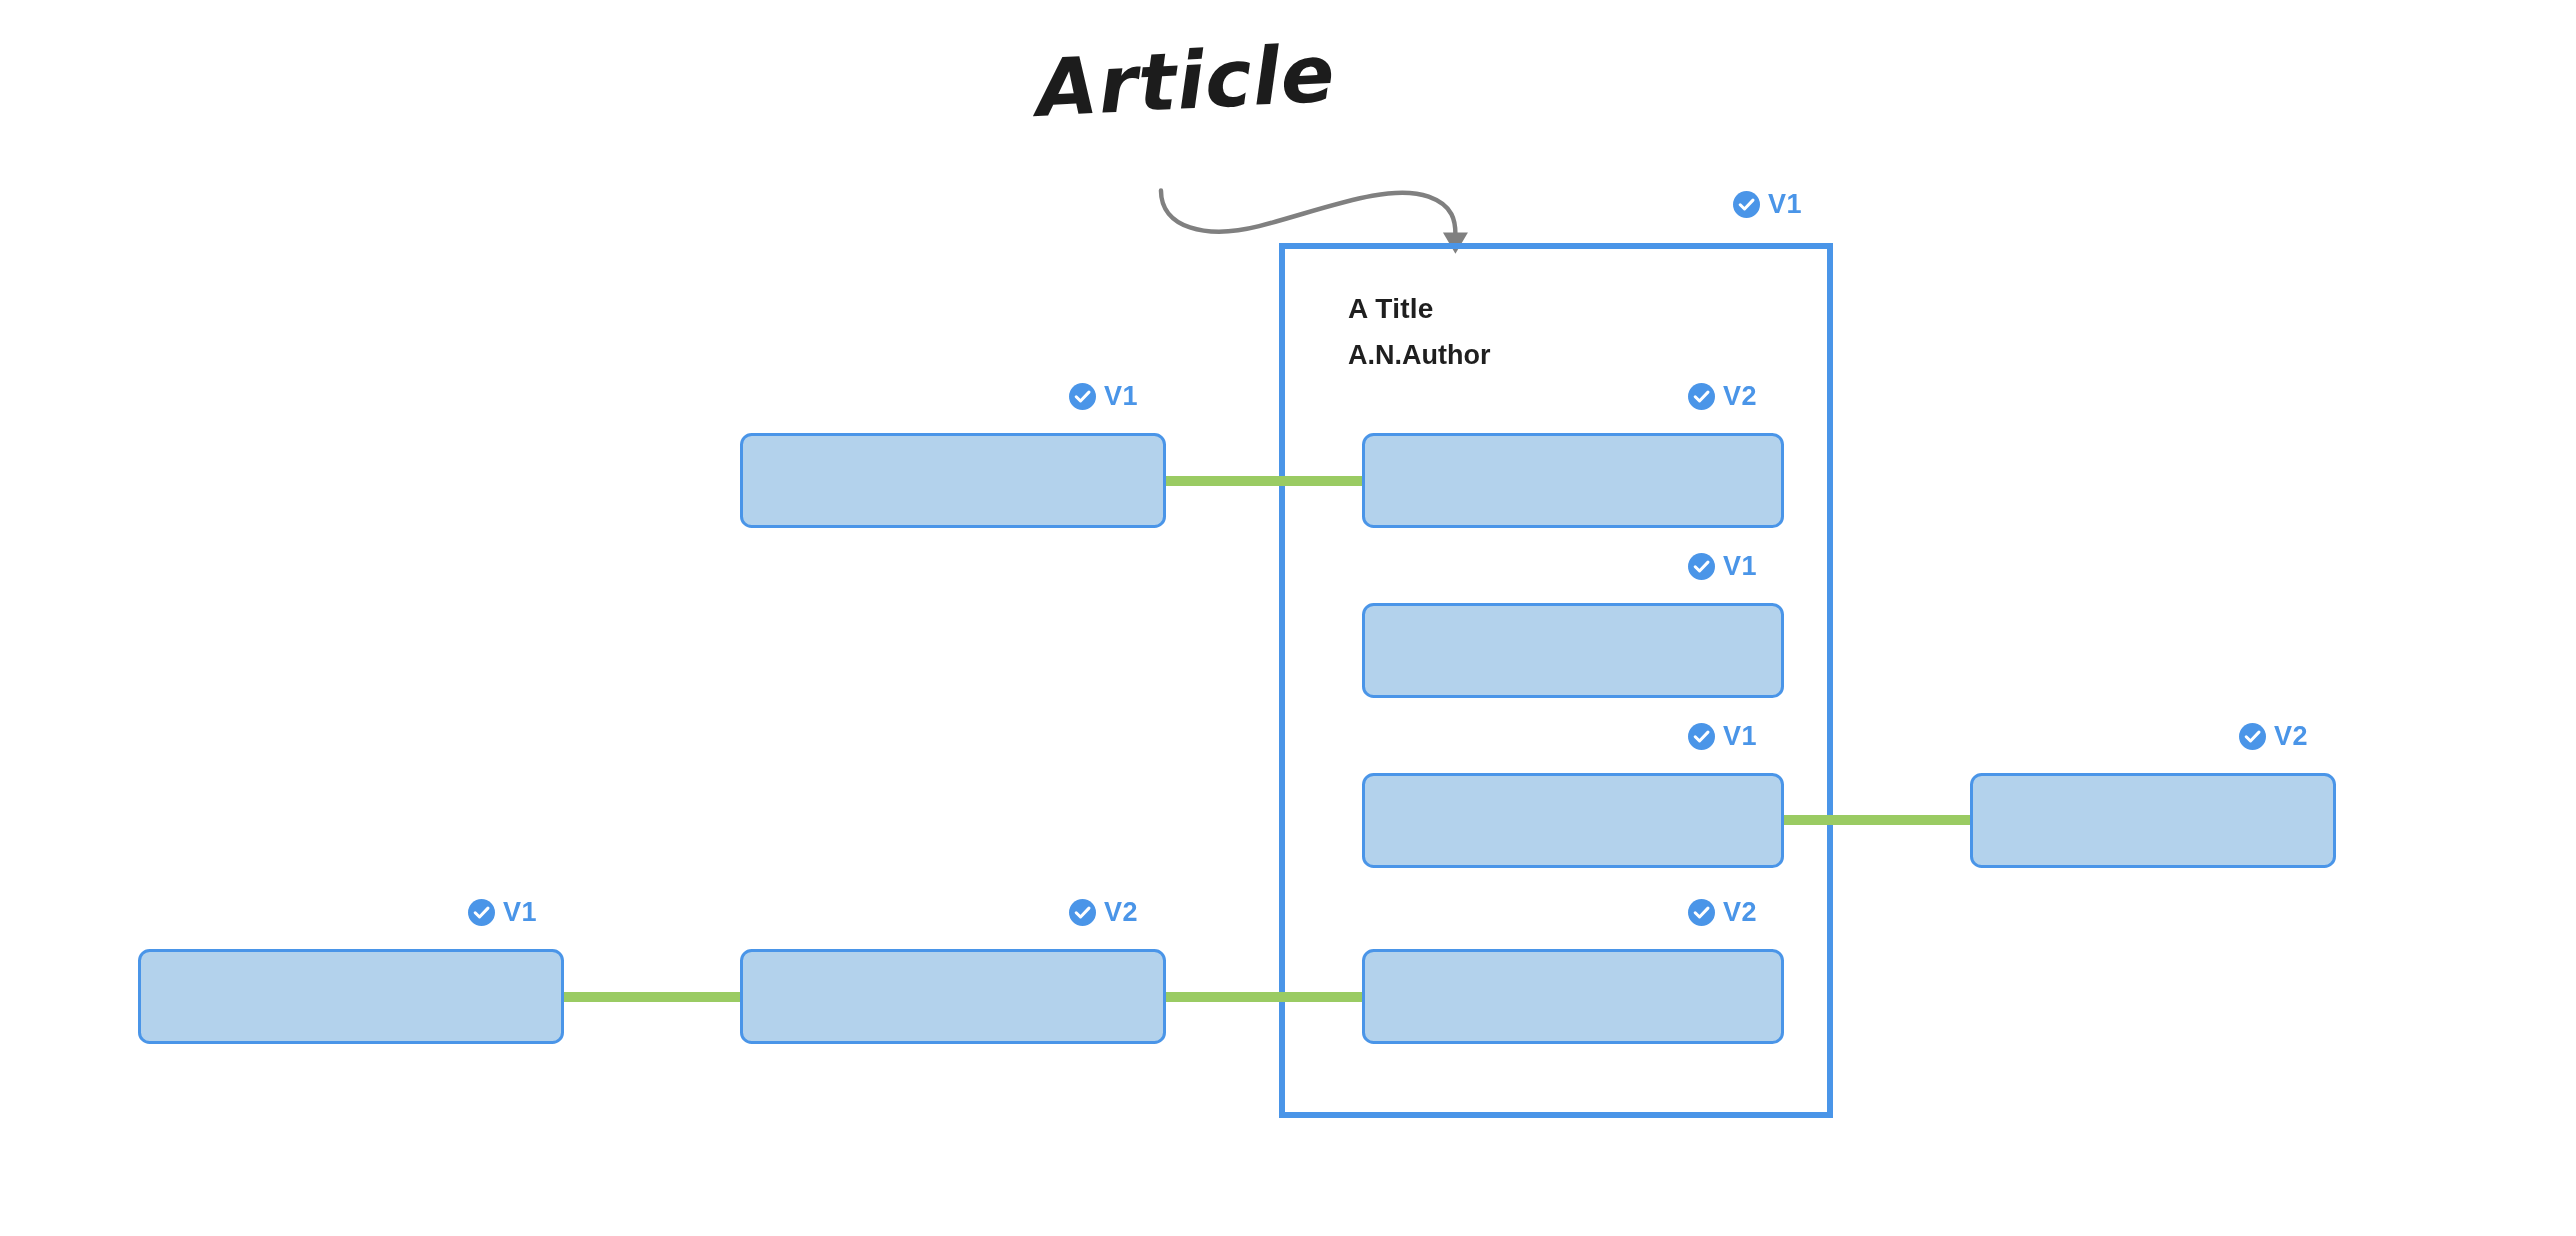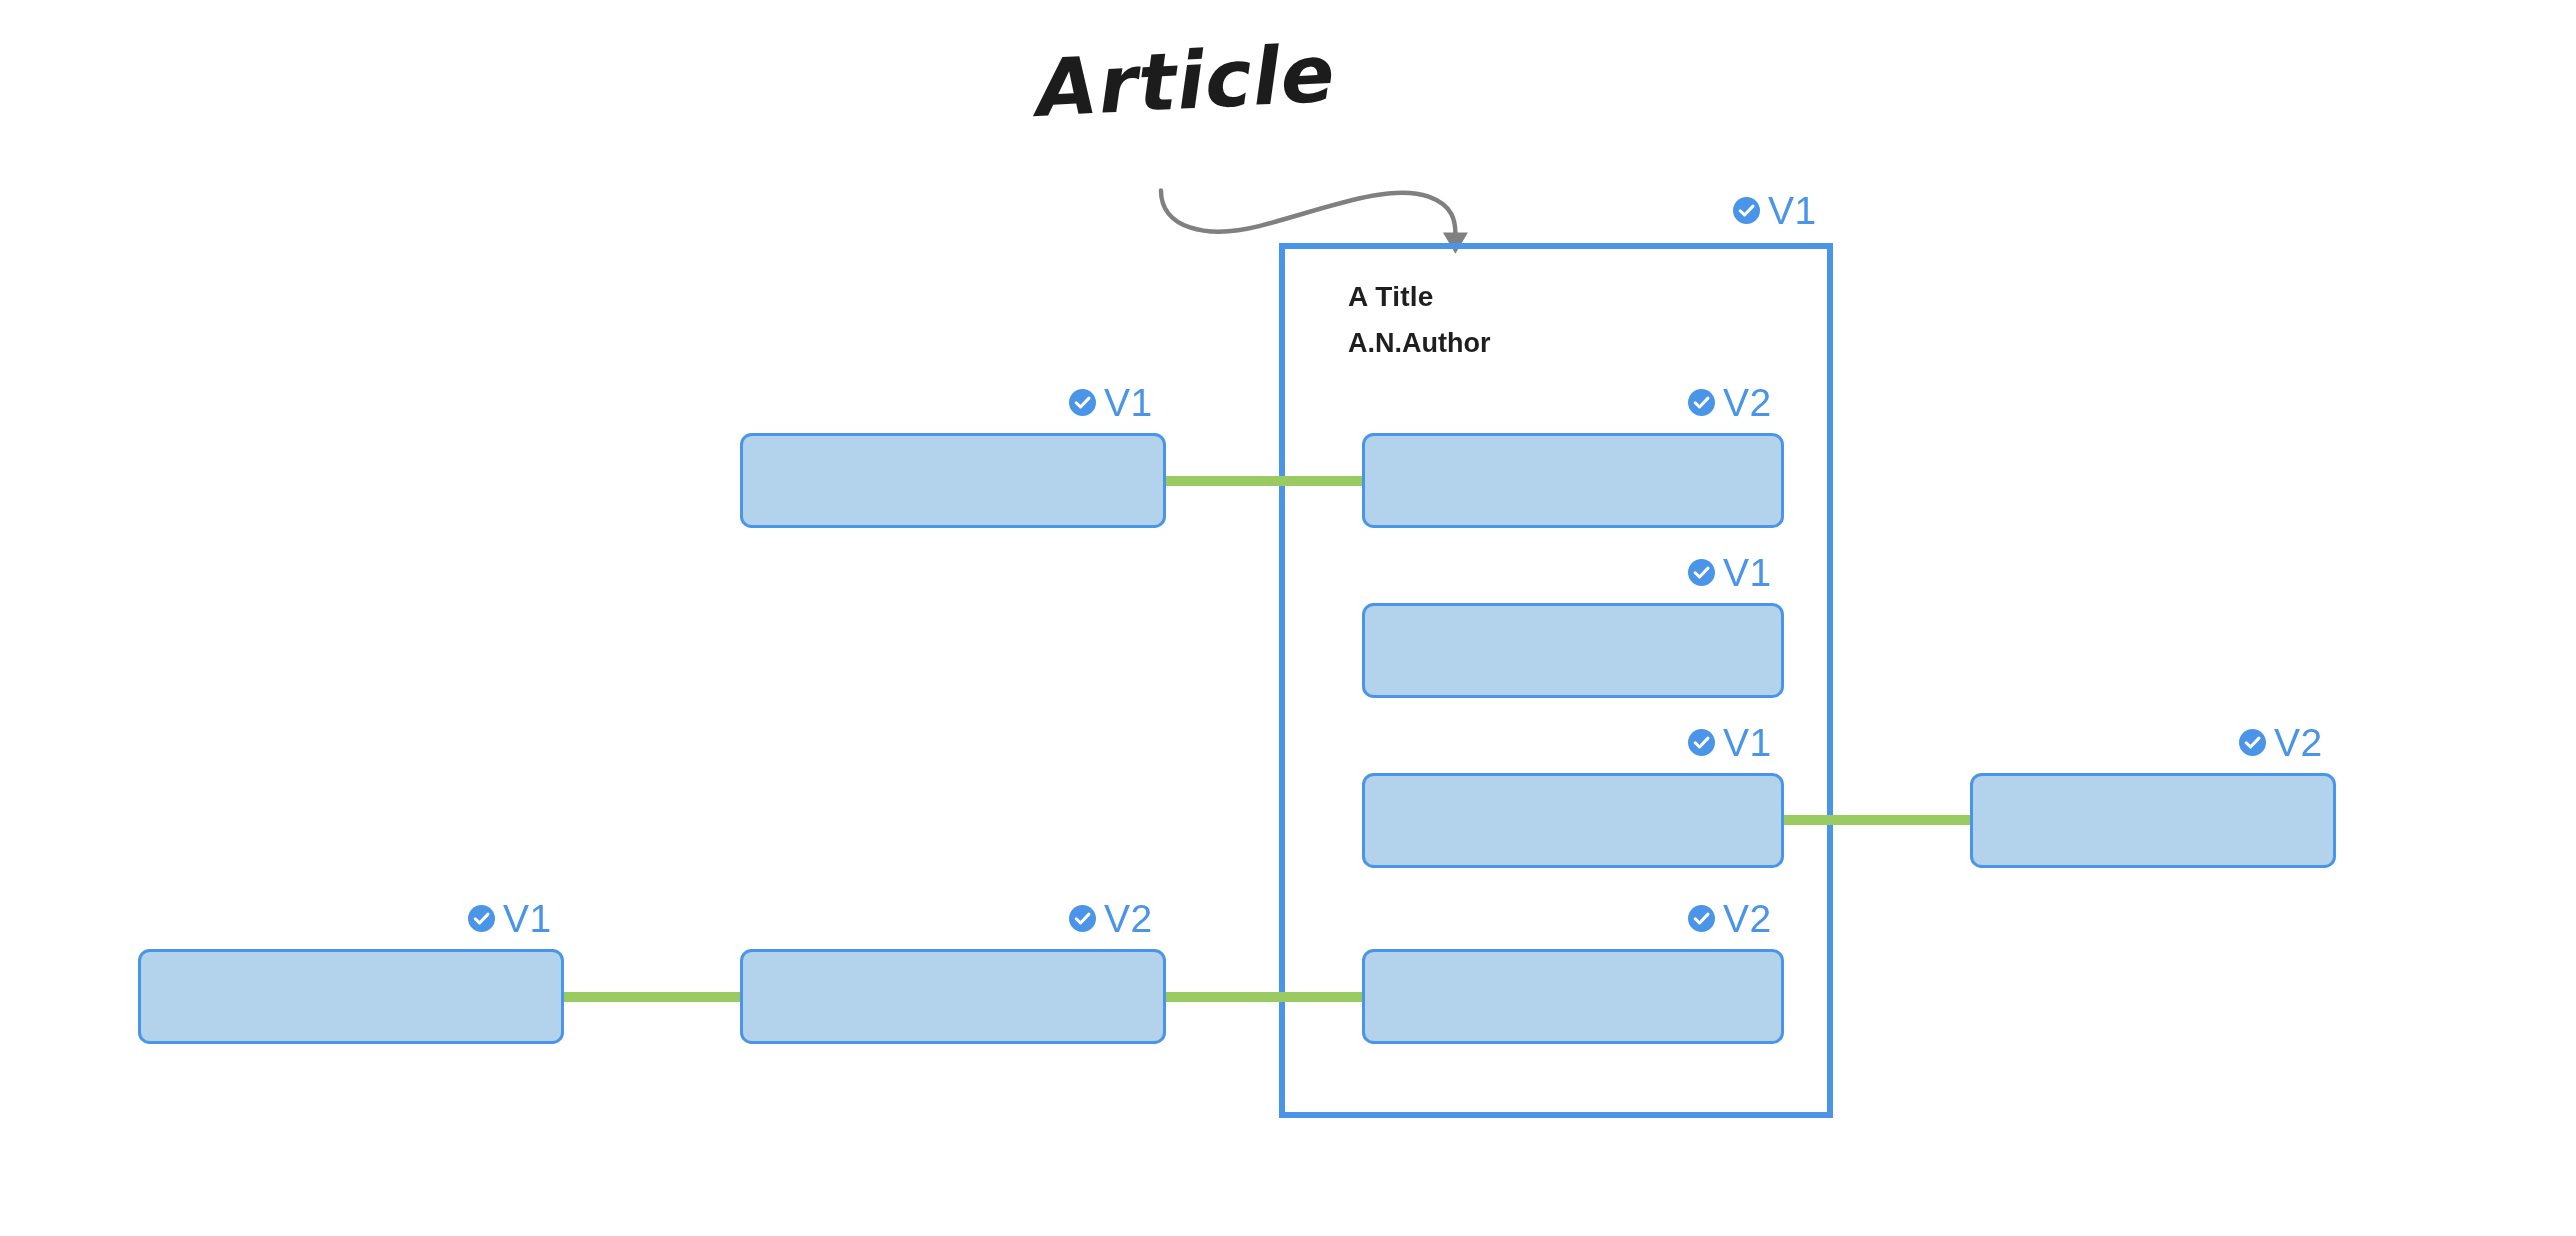--- a/index.html
+++ b/index.html
@@ -60,20 +60,21 @@
     left: 1348px;
     top: 279px;
     width: 375px;
   }
   .article-title {
     font-size: 28px;
     font-weight: bold;
     color: #1f1f1f;
     line-height: 1.25;
     letter-spacing: 0.2px;
+    margin-top: 12px;
   }
   .article-author {
     font-size: 27px;
     font-weight: bold;
     color: #1f1f1f;
     margin-top: 12.5px;
     line-height: 1.25;
   }
 
   
@@ -103,22 +104,22 @@
     z-index: 4;
     white-space: nowrap;
   }
   .badge-check {
     width: 27px;
     height: 27px;
     flex: 0 0 auto;
     display: block;
   }
   .badge-label {
-    font-size: 39px;
-    font-weight: normal;
+    font-size: 27px;
+    font-weight: bold;
     color: #4a95e8;
     letter-spacing: 0.4px;
     line-height: 1;
   }
 </style>
 </head>
 <body>
 
 <div id="canvas">
 

